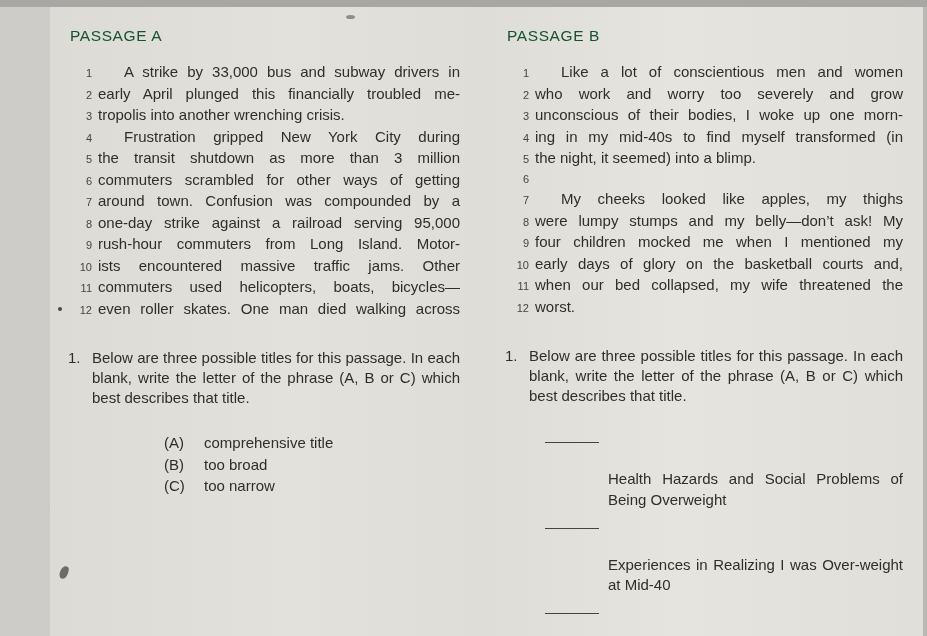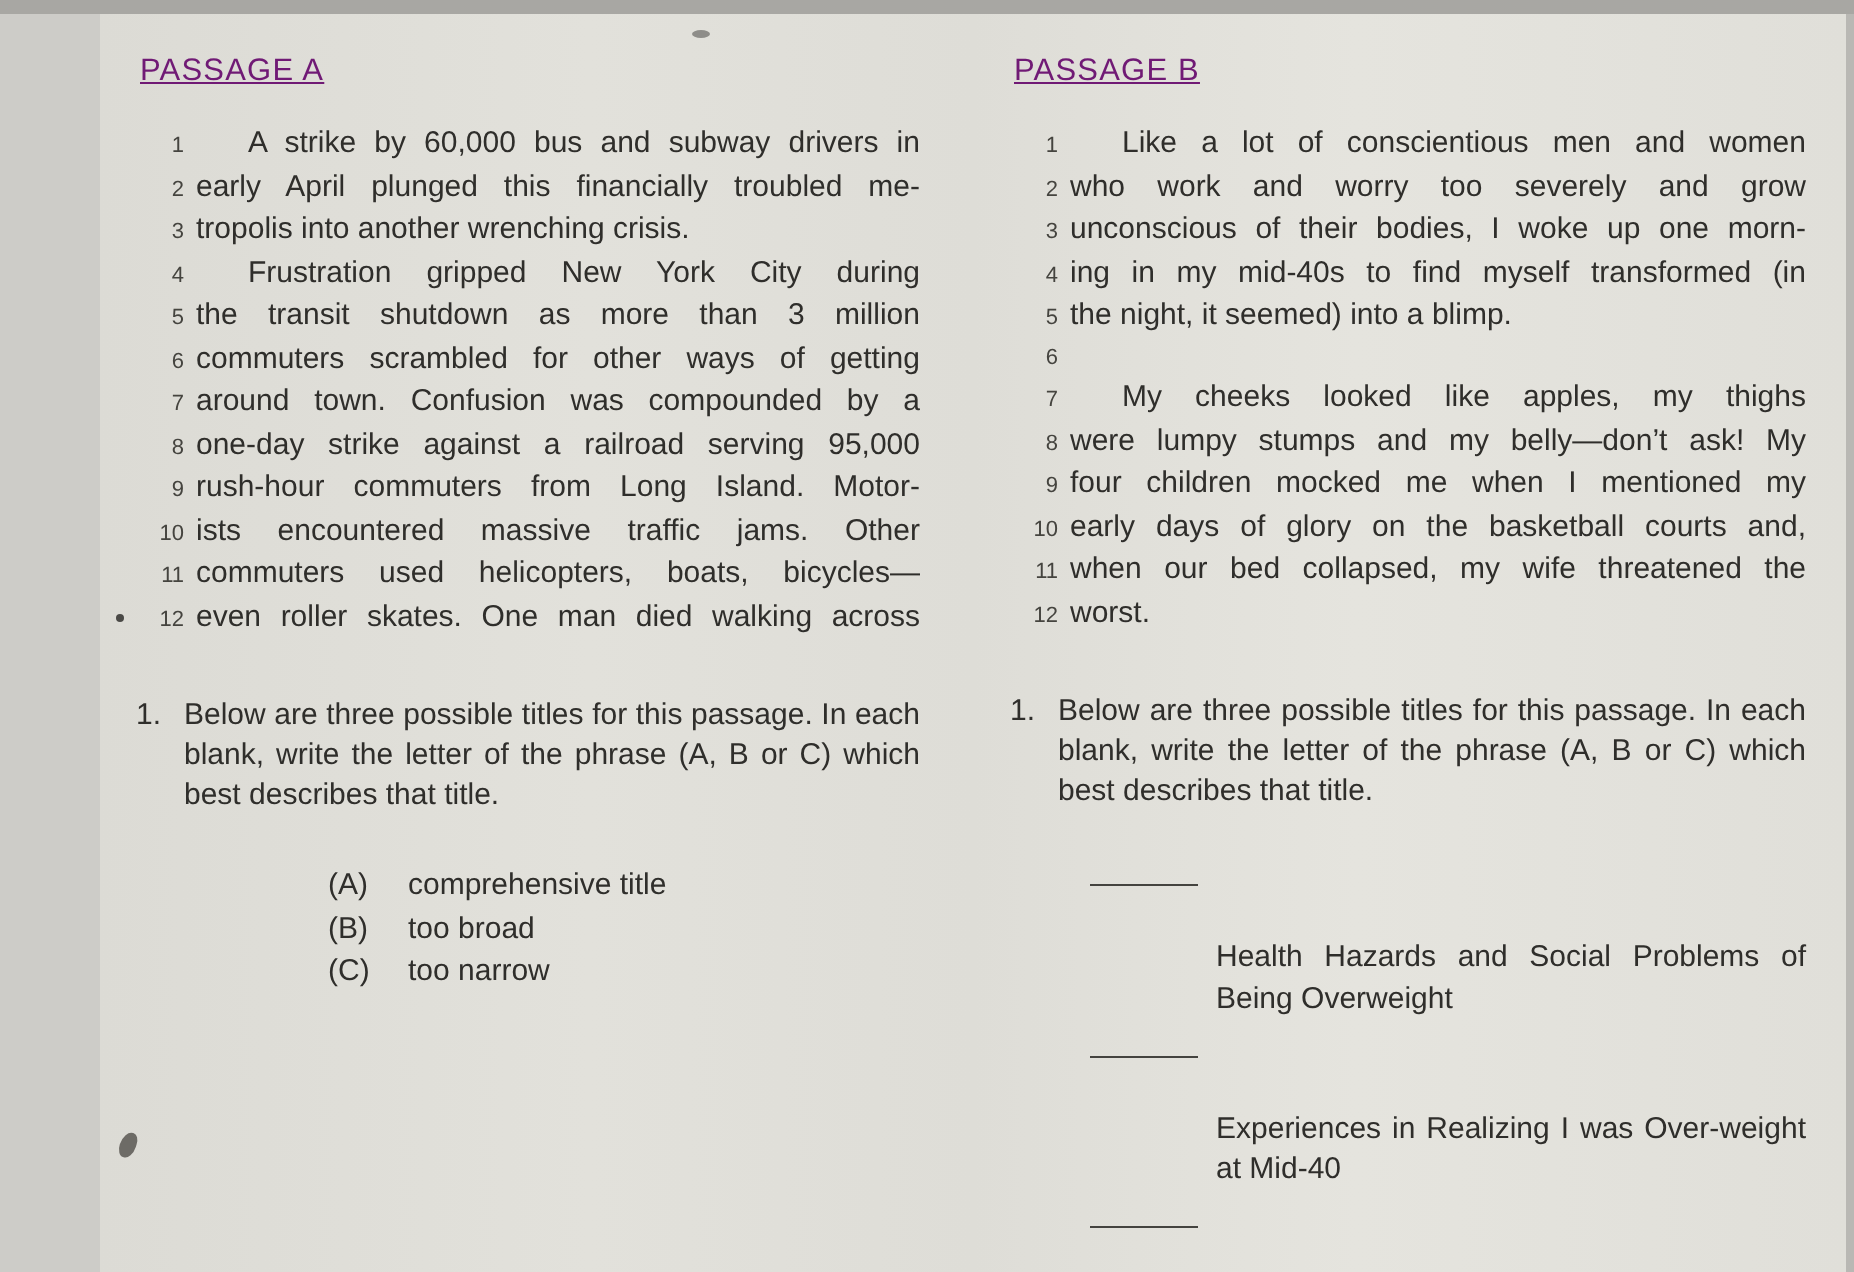--- a/index.html
+++ b/index.html
@@ -17,21 +17,21 @@
   .left-margin{
     position:absolute;left:0;top:7px;width:50px;bottom:0;background:#cdccc8;
   }
   .columns{
     position:absolute;left:50px;top:7px;right:4px;bottom:0;
     display:flex;gap:45px;padding:20px 0 0 18px;box-sizing:border-box;
   }
   .col{width:392px;flex:none;}
   .col.b{width:398px;}
   .passage-heading{
-    color:#701a75;font-size:15.5px;letter-spacing:.6px;margin:0 0 17px 2px;text-decoration:underline;
+    color:#14532d;font-size:15.5px;letter-spacing:.6px;margin:0 0 17px 2px;
   }
   .line{display:flex;align-items:baseline;}
   .ln{
     flex:none;width:24px;text-align:right;padding-right:6px;
     font-size:11px;color:#45443f;line-height:19.5px;
   }
   .lt{
     flex:1;font-size:15px;line-height:19.5px;
     text-align:justify;text-align-last:justify;-moz-text-align-last:justify;
   }
@@ -67,21 +67,21 @@
 <div class="smudge"></div>
 
 <div class="columns">
 
   <div class="col a">
     <div class="passage-heading">PASSAGE A</div>
 
     <div class="passage-body">
       <div class="line">
           <span class="ln">1</span>
-          <span class="lt indent">A strike by 60,000 bus and subway drivers in</span>
+          <span class="lt indent">A strike by 33,000 bus and subway drivers in</span>
         </div>
       <div class="line">
           <span class="ln">2</span>
           <span class="lt">early April plunged this financially troubled me-</span>
         </div>
       <div class="line">
           <span class="ln">3</span>
           <span class="lt flush">tropolis into another wrenching crisis.</span>
         </div>
       <div class="line">

